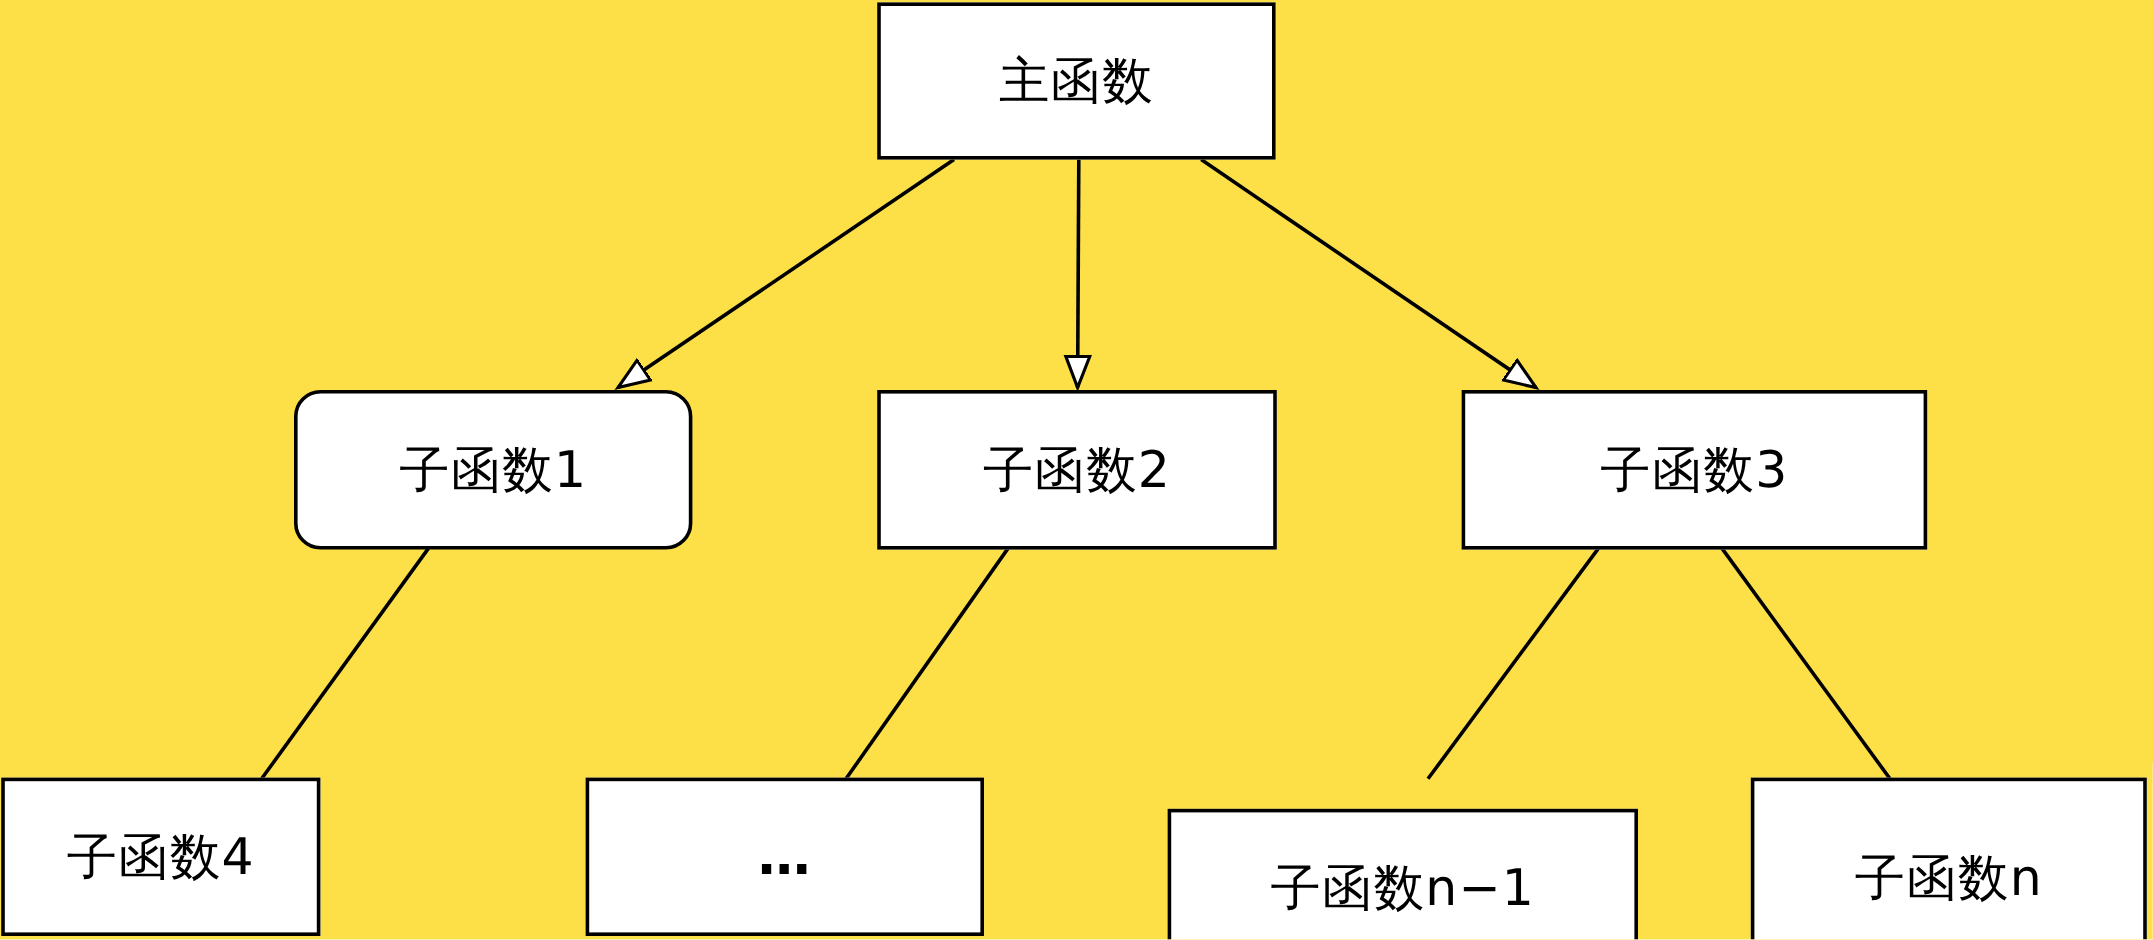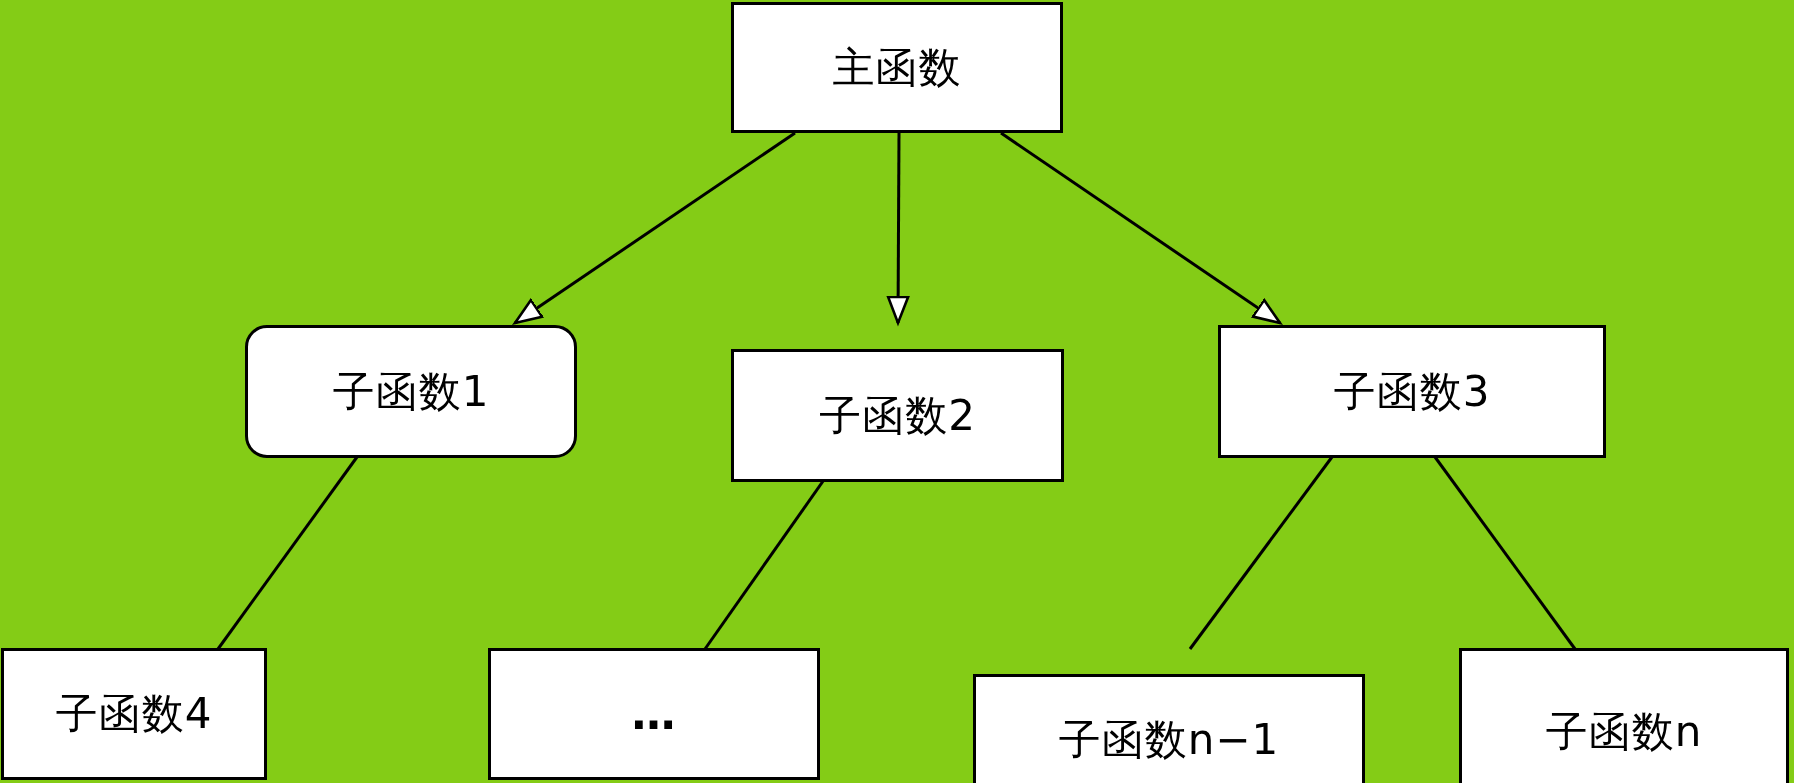--- a/index.html
+++ b/index.html
@@ -4,21 +4,21 @@
 <style>
   html, body {
     margin: 0;
     padding: 0;
     background: #ffffff;
   }
   .canvas {
     position: relative;
     width: 1794px;
     height: 783px;
-    background: #84cc16;
+    background: #fde047;
     overflow: hidden;
     font-family: "DejaVu Sans", "Liberation Sans", sans-serif;
   }
   .edge-layer {
     position: absolute;
     left: 0;
     top: 0;
     width: 1794px;
     height: 783px;
   }
@@ -71,21 +71,21 @@
   </svg>
 
   <div class="node" style="left:731px; top:2px; width:332px; height:131px;">
     <span class="lbl">主函数</span>
   </div>
 
   <div class="node" style="left:245px; top:325px; width:332px; height:133px;border-radius:22px;">
     <span class="lbl">子函数1</span>
   </div>
 
-  <div class="node" style="left:731px; top:325px; width:333px; height:133px;margin-top:24px;">
+  <div class="node" style="left:731px; top:325px; width:333px; height:133px;">
     <span class="lbl">子函数2</span>
   </div>
 
   <div class="node" style="left:1218px; top:325px; width:388px; height:133px;">
     <span class="lbl">子函数3</span>
   </div>
 
   <div class="node" style="left:1px; top:648px; width:266px; height:132px;">
     <span class="lbl">子函数4</span>
   </div>

